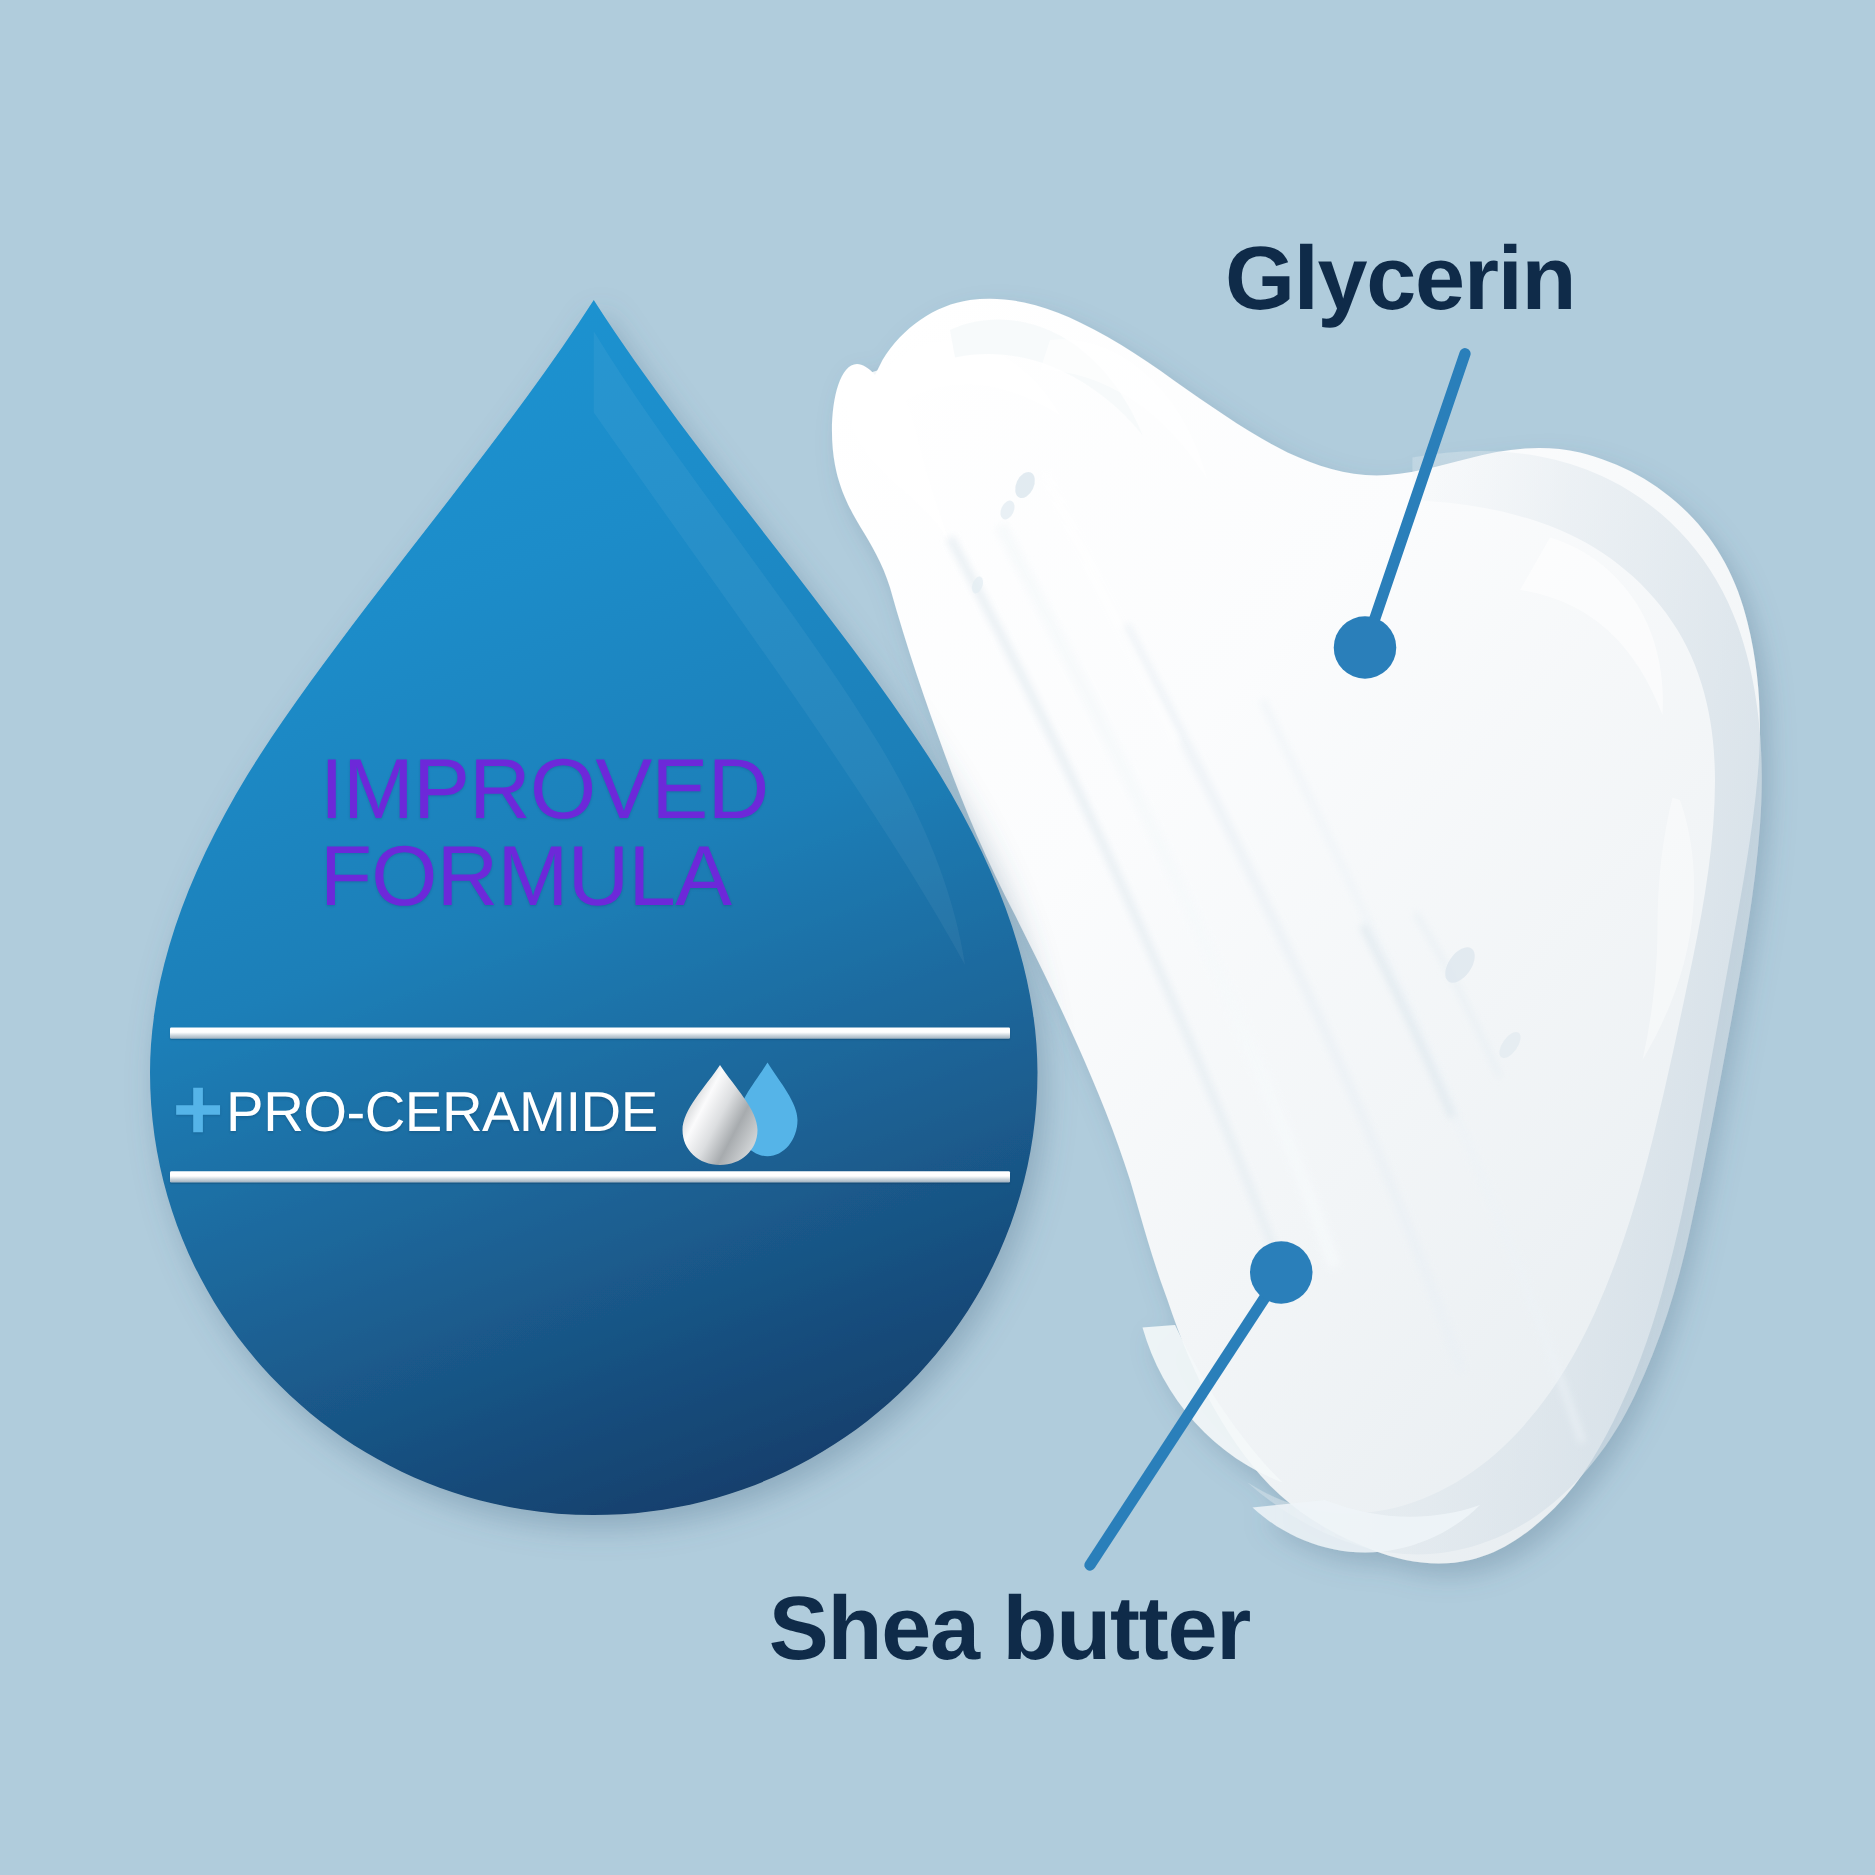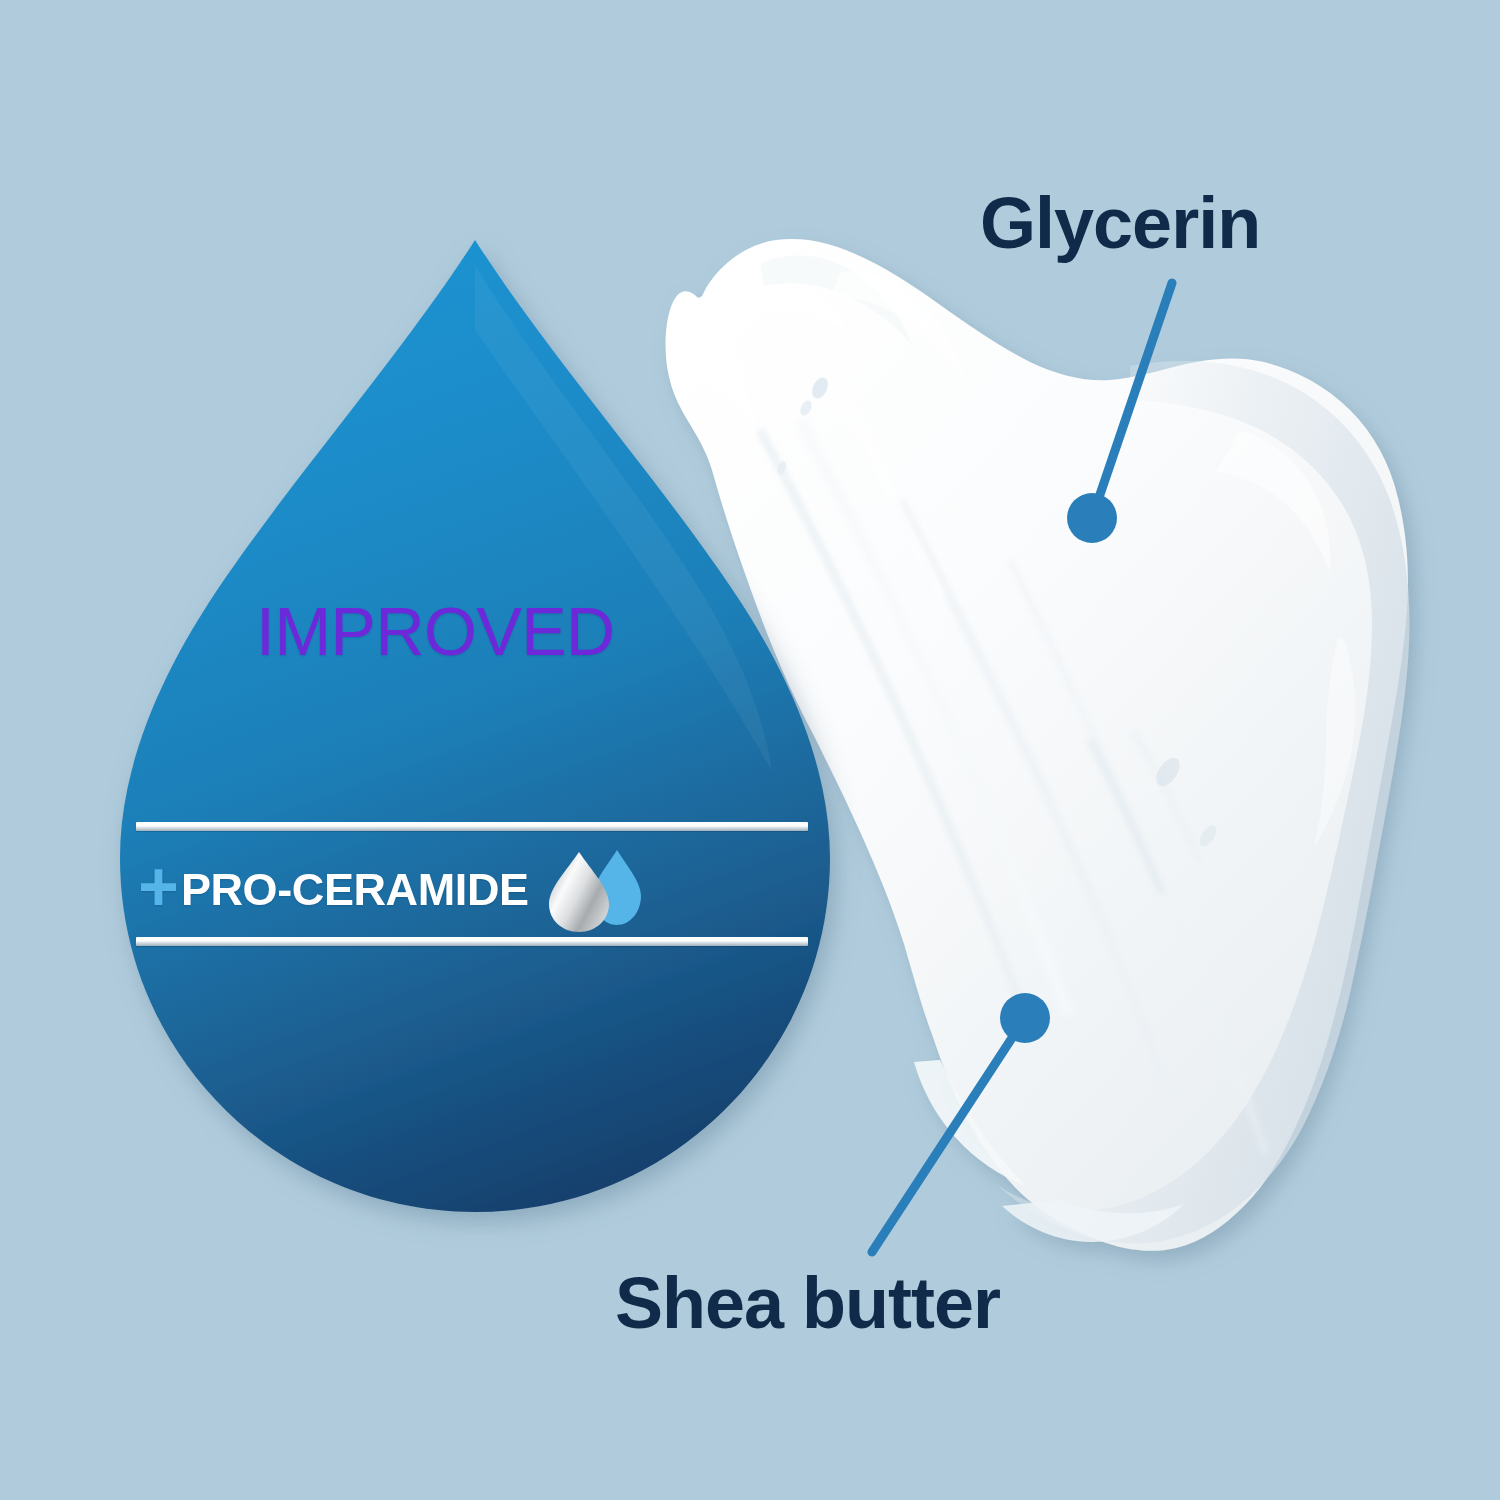--- a/index.html
+++ b/index.html
@@ -66,21 +66,21 @@
     font-size: 70px;
     font-weight: bold;
     line-height: 1;
     margin-right: 2px;
     margin-top: -6px;
     text-shadow: 0 1px 2px rgba(10,40,70,0.2);
   }
   .ceramide-word {
     color: #ffffff;
     font-size: 45px;
-    font-weight: bold;
+    font-weight: normal;
     letter-spacing: -0.4px;
     white-space: nowrap;
     text-shadow: 0 1px 2px rgba(10,40,70,0.2);
   }
   .ceramide-drops {
     margin-left: 12px;
     margin-top: 2px;
     flex: 0 0 auto;
   }
 
@@ -307,20 +307,21 @@
     <g>
       <line x1="1025" y1="1018" x2="872" y2="1252" stroke="#2a7fba" stroke-width="9" stroke-linecap="round"></line>
       <circle cx="1025" cy="1018" r="25" fill="#2a7fba"></circle>
     </g>
   </svg>
 
   <div class="droplet-text">
 
     <div class="headline">
       <span>IMPROVED</span>
+      <span class="l2">FORMULA</span>
     </div>
 
     <div class="rule top"></div>
 
     <div class="ceramide-row">
       <span class="plus-icon">+</span>
       <span class="ceramide-word">PRO-CERAMIDE</span>
       <span class="ceramide-drops">
         <svg width="106" height="86" viewBox="0 0 106 86">
 

